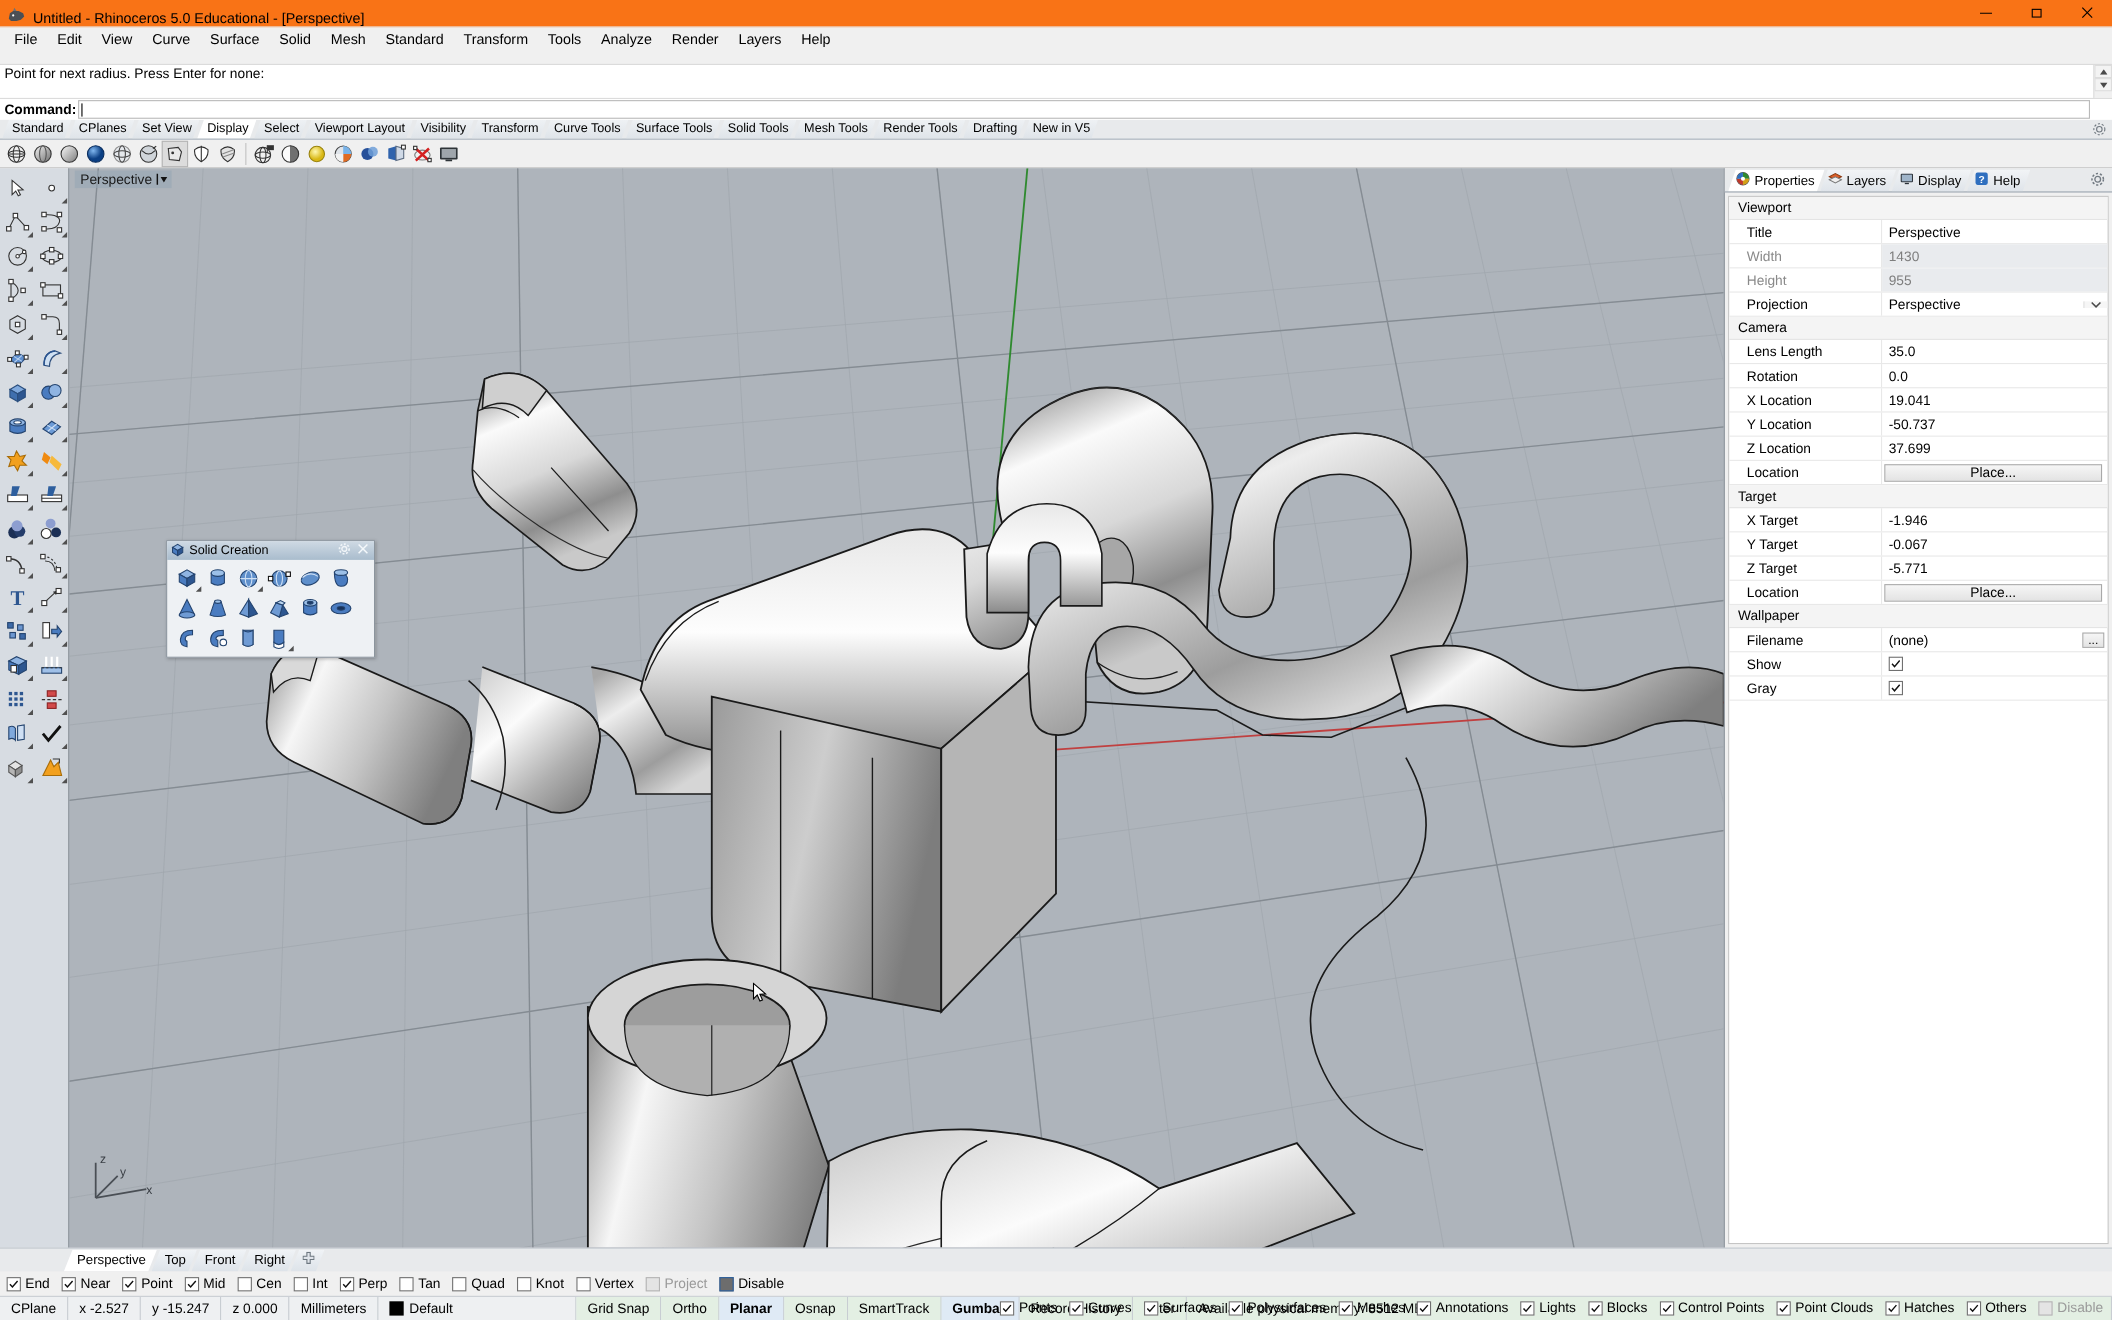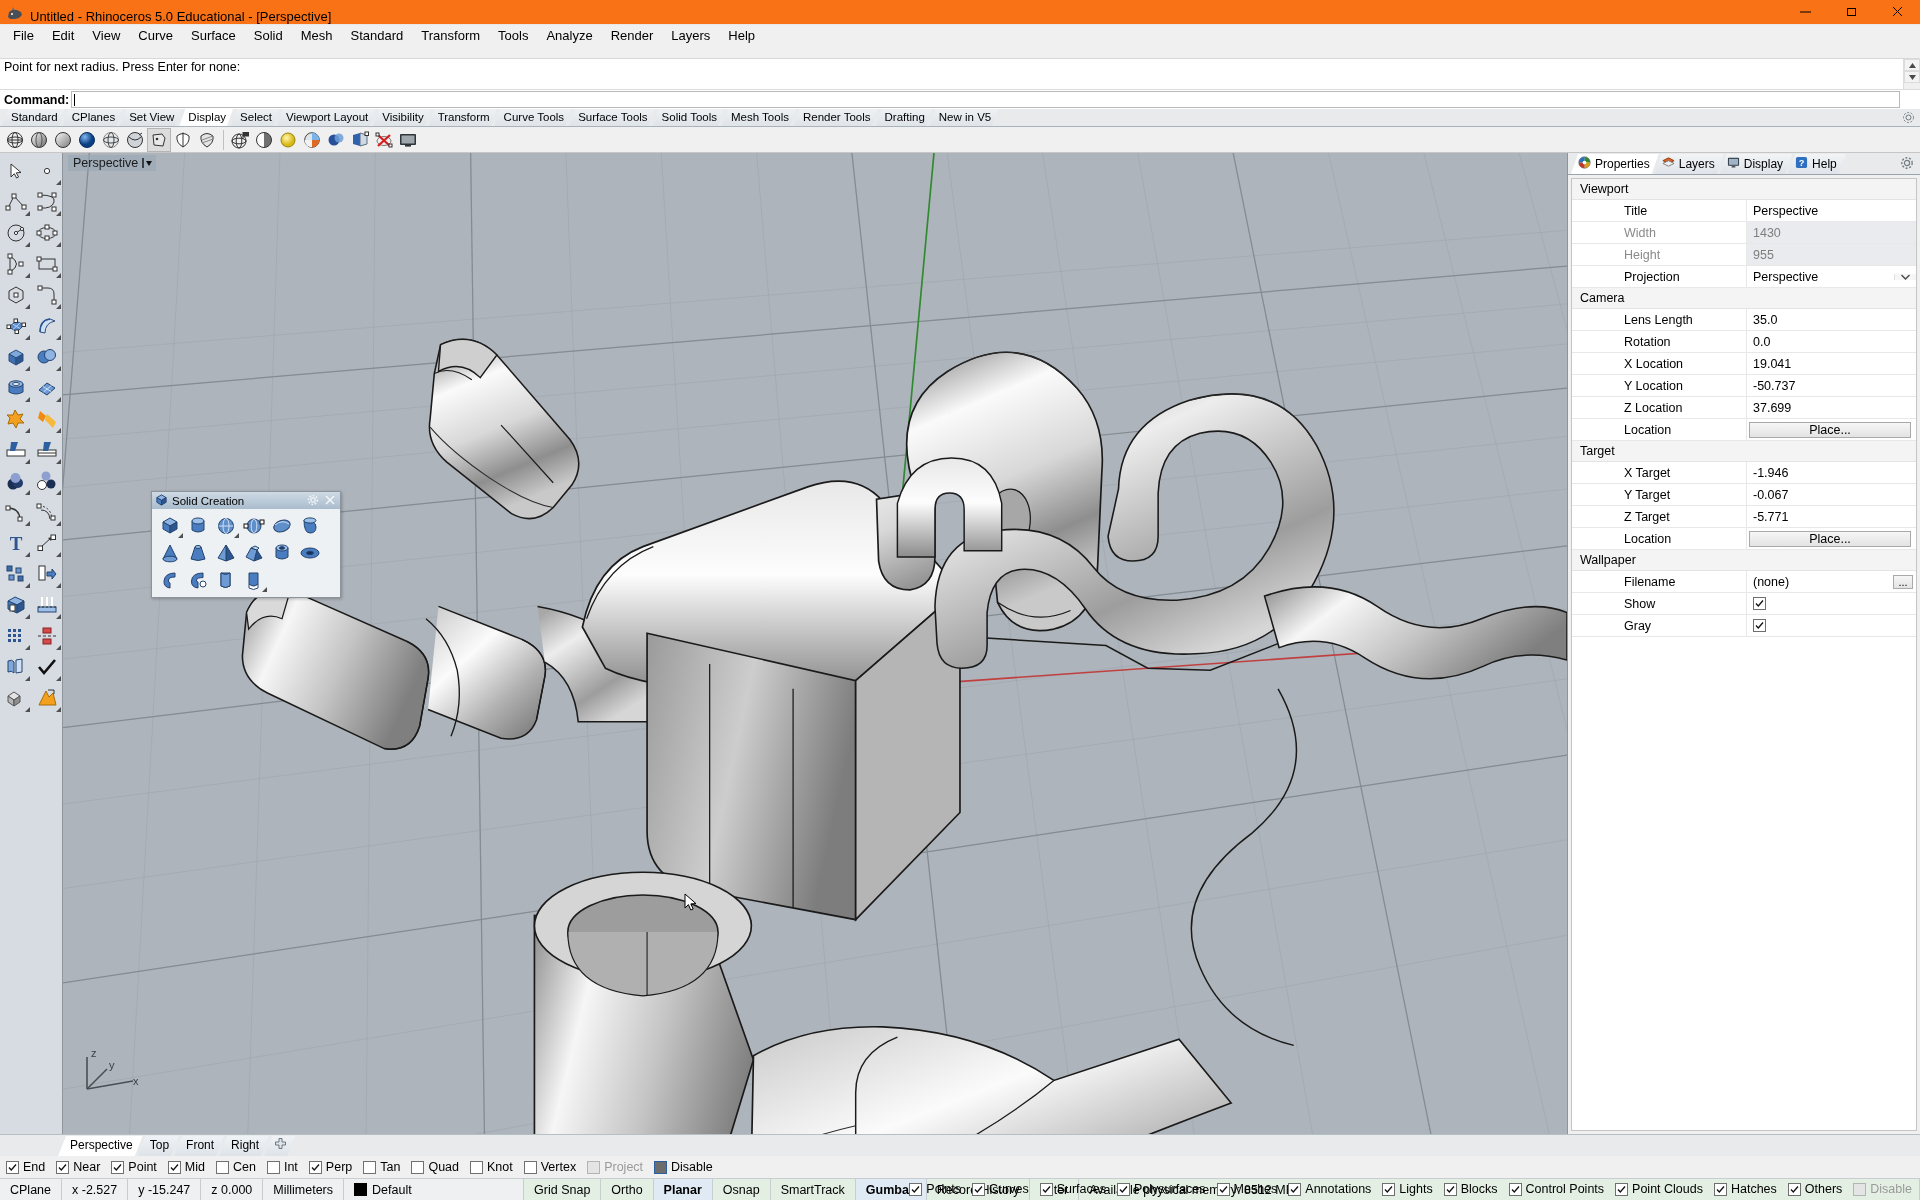--- a/index.html
+++ b/index.html
@@ -86,21 +86,21 @@
   .rp-tabs { height:22px; display:flex; align-items:flex-end; background:#e8eaec; padding-left:3px; position:relative; border-bottom:1px solid #9aa4ae;}
   .rp-tab {
     display:flex; align-items:center; gap:4px; font-size:12px; padding:2px 9px 3px 7px; height:20px;
     background:linear-gradient(#f2f4f6,#dfe4ea); position:relative; margin-right:-4px;
     clip-path: polygon(7px 0, 100% 0, calc(100% - 7px) 100%, 0 100%);
   }
   .rp-tab.active { background:#fff; z-index:4; }
   .rp-tabs .gear { position:absolute; right:6px; top:3px; }
   .rp-body { flex:1; background:#fff; border:1px solid #c5c5c5; margin:3px; overflow:hidden; }
   .grp { background:#f4f4f4; font-size:12.5px; padding:3px 0 3px 8px; border-bottom:1px solid #e4e4e4; }
-  .prow { display:flex; height:22px; align-items:stretch; border-bottom:1px solid #e8e8e8;padding-left:36px; }
+  .prow { display:flex; height:22px; align-items:stretch; border-bottom:1px solid #e8e8e8; }
   .pkey { width:139px; flex:none; display:flex; align-items:center; padding-left:16px; font-size:12.5px; border-right:1px solid #e8e8e8; }
   .pkey.dim { color:#8a8a8a; }
   .pval { flex:1; display:flex; align-items:center; padding-left:6px; font-size:12.5px; }
   .pval.ro { background:#e9ebee; color:#7e7e7e; }
   .pval.combo { padding:0; }
   .combo-in { flex:1; display:flex; align-items:center; padding-left:6px; height:100%; }
   .combo-btn { width:22px; border-left:1px solid #dfdfdf; display:flex; align-items:center; justify-content:center; background:#f6f6f6; }
   .pbtn { margin:2px 5px 2px 2px; flex:1; background:linear-gradient(#f6f6f6,#e3e3e3); border:1px solid #a9a9a9;
           display:flex; align-items:center; justify-content:center; font-size:12.5px; }
   .ellip-btn { width:20px; margin:2px 3px 2px 0; background:linear-gradient(#f6f6f6,#e3e3e3); border:1px solid #a9a9a9;

